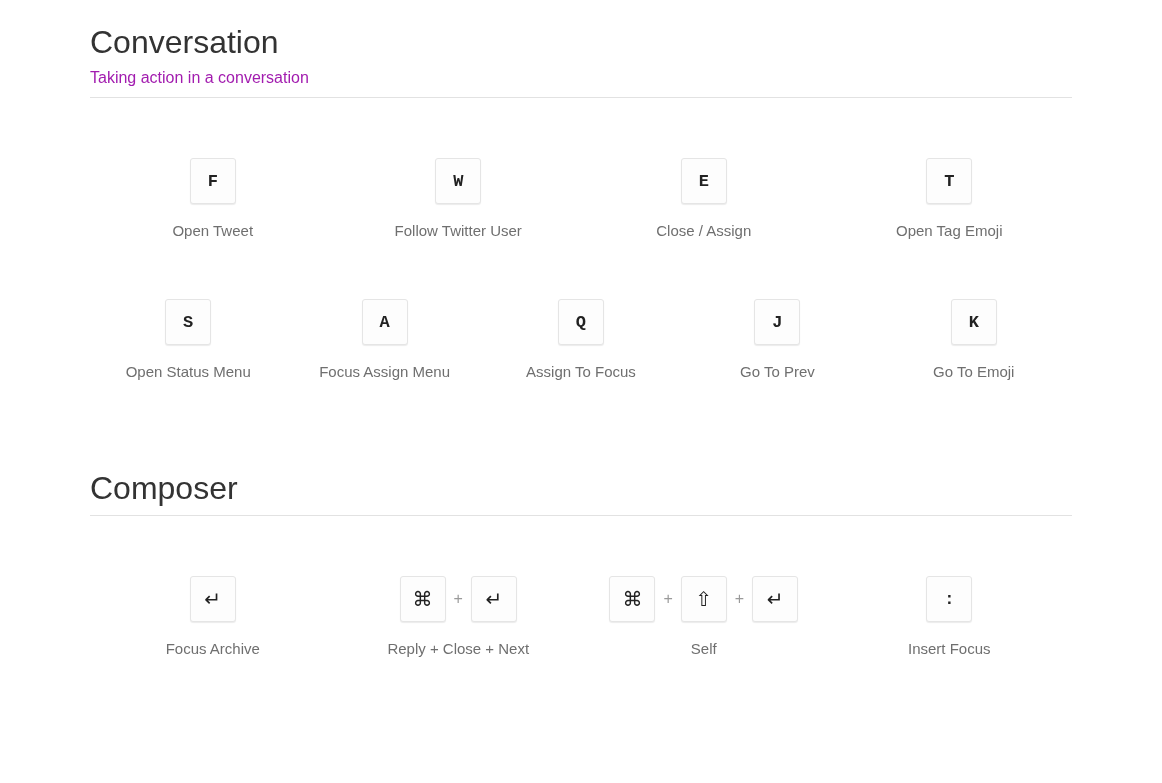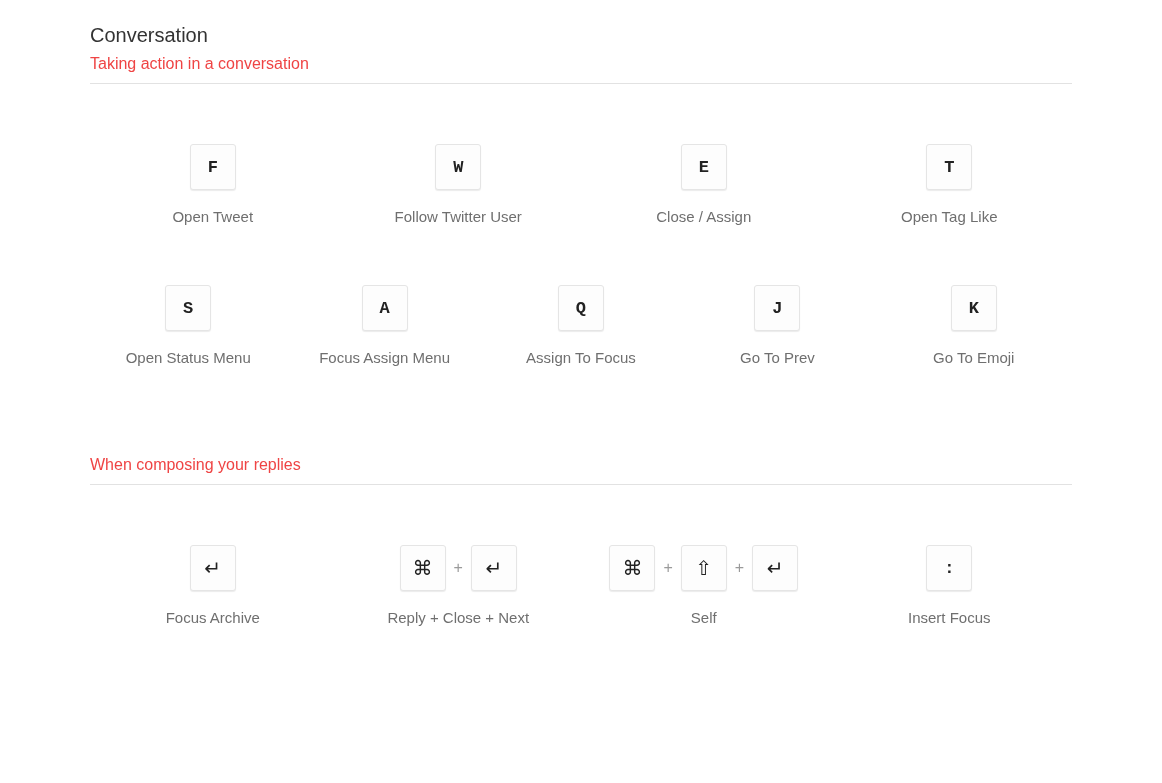--- a/index.html
+++ b/index.html
@@ -11,29 +11,29 @@
     color: #333;
   }
   .page {
     width: 1162px;
     padding: 24px 90px 60px 90px;
   }
   .section {
     margin-bottom: 90px;
   }
   .section-title {
-    font-size: 20px;
+    font-size: 32px;
     font-weight: 400;
     color: #333;
     margin: 0 0 8px 0;
   }
   .section-subtitle {
     font-size: 16px;
     font-weight: 400;
-    color: #ef4444;
+    color: #a21caf;
     margin: 8px 0 10px 0;
   }
   .divider {
     border: none;
     border-top: 1px solid #e2e2e2;
     margin: 0;
   }
   .row {
     display: flex;
     margin-top: 60px;
@@ -110,21 +110,21 @@
       <div class="cell">
         <div class="keys">
           <div class="key">E</div>
         </div>
         <div class="label">Close / Assign</div>
       </div>
       <div class="cell">
         <div class="keys">
           <div class="key">T</div>
         </div>
-        <div class="label">Open Tag Like</div>
+        <div class="label">Open Tag Emoji</div>
       </div>
     </div>
 
     <div class="row row-5">
       <div class="cell">
         <div class="keys">
           <div class="key">S</div>
         </div>
         <div class="label">Open Status Menu</div>
       </div>
@@ -149,21 +149,21 @@
       <div class="cell">
         <div class="keys">
           <div class="key">K</div>
         </div>
         <div class="label">Go To Emoji</div>
       </div>
     </div>
   </div>
 
   <div class="section">
-    <p class="section-subtitle">When composing your replies</p>
+    <h2 class="section-title">Composer</h2>
     <hr class="divider">
 
     <div class="row row-4">
 
       <div class="cell">
         <div class="keys">
           <div class="key">
             <span class="glyph">↵</span>
           </div>
         </div>

